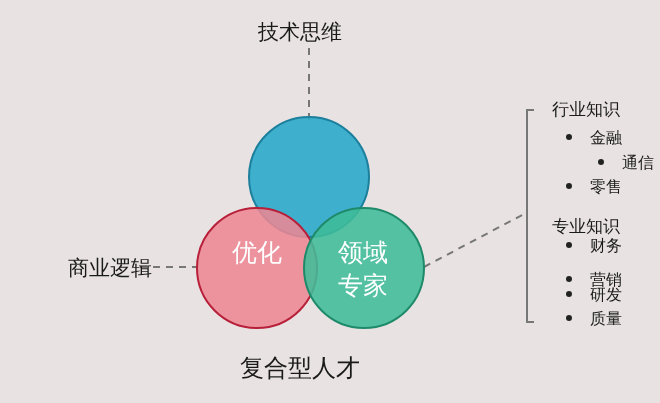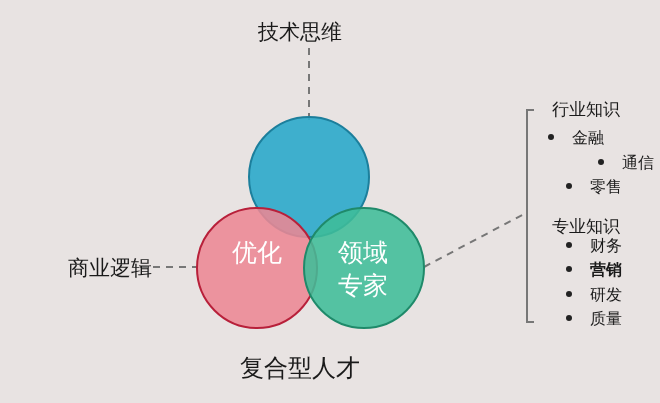--- a/index.html
+++ b/index.html
@@ -36,21 +36,21 @@
 </div>
 <div class="circle-text" style="left:212px; top:236px;">
   <div>优化</div>
 </div>
 <div class="circle-text" style="left:318px; top:236px;">
   <div>领域</div>
   <div>专家</div>
 </div>
 
 <div class="side" style="left:552px; top:98px;">行业知识</div>
-<div class="bullet" style="left:548px; top:128px;"><span class="dot"></span><span>金融</span></div>
+<div class="bullet" style="left:566px; top:128px;"><span class="dot"></span><span>金融</span></div>
 <div class="bullet" style="left:598px; top:153px;text-align:right;"><span class="dot"></span><span>通信</span></div>
 <div class="bullet" style="left:566px; top:177px;"><span class="dot"></span><span>零售</span></div>
 
 <div class="side" style="left:552px; top:215px;">专业知识</div>
 <div class="bullet" style="left:566px; top:236px;"><span class="dot"></span><span>财务</span></div>
-<div class="bullet" style="left:566px; top:260px;font-weight:bold;"><span class="dot"></span><span>营销</span></div>
+<div class="bullet" style="left:566px; top:270px;"><span class="dot"></span><span>营销</span></div>
 <div class="bullet" style="left:566px; top:285px;"><span class="dot"></span><span>研发</span></div>
 <div class="bullet" style="left:566px; top:309px;"><span class="dot"></span><span>质量</span></div>
 
 </body></html>

